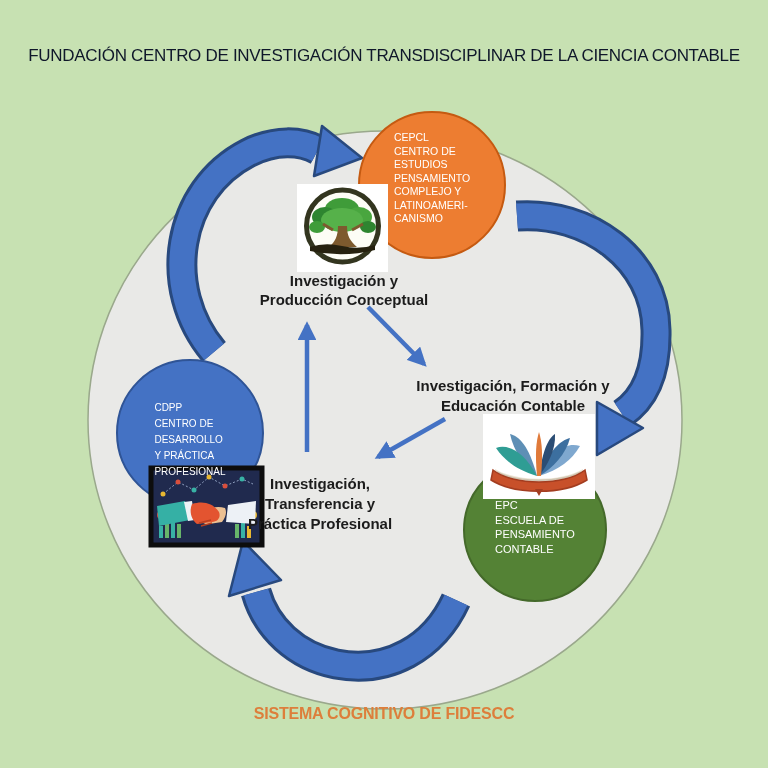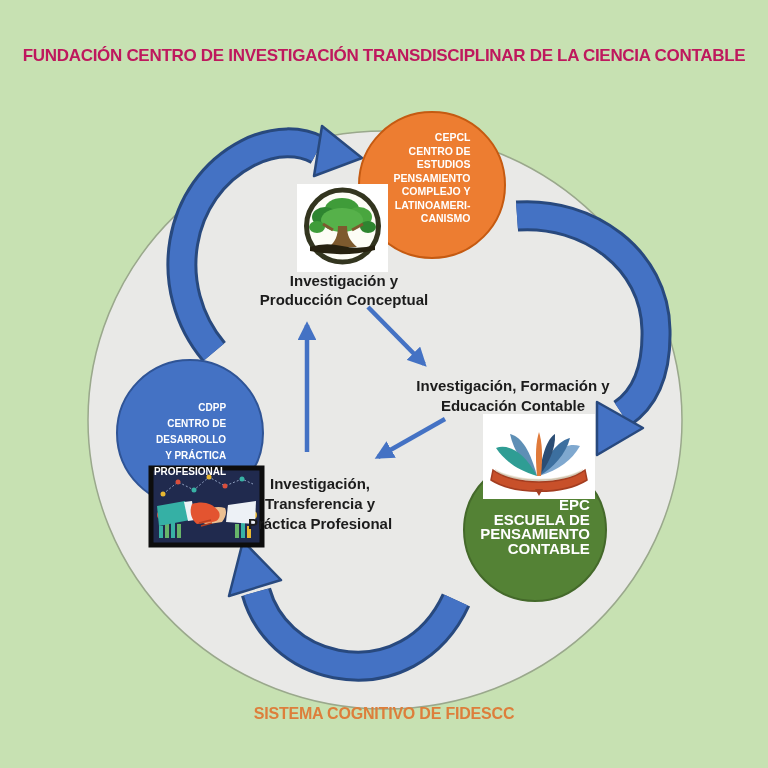--- a/index.html
+++ b/index.html
@@ -3,37 +3,37 @@
 <meta charset="utf-8">
 <style>
   html,body { margin:0; padding:0; }
   .stage {
     position:relative; width:768px; height:768px;
     background:#c7e1b2; overflow:hidden;
     font-family:"Liberation Sans", sans-serif;
   }
   .title {
     position:absolute; top:46px; left:0; width:768px;
-    text-align:center; color:#be185d; font-weight:bold;
+    text-align:center; color:#0f172a; font-weight:normal;
     font-size:17px; letter-spacing:-0.3px;
   }
   .footer {
     position:absolute; top:705px; left:0; width:768px;
     text-align:center; color:#dd7e3b; font-weight:bold;
     font-size:16px; letter-spacing:-0.2px;
   }
   .diagram { position:absolute; left:0; top:0; }
   .node-text {
     position:absolute; transform:translateX(-50%);
-    color:#ffffff; text-align:right; white-space:pre-line;
-    font-weight:700;
+    color:#ffffff; text-align:left; white-space:pre-line;
+    font-weight:400;
   }
   .node-cepcl { left:432px; top:131px; font-size:10.5px; line-height:13.5px; }
   .node-cdpp  { left:190px; top:400px; font-size:10px;   line-height:16px; }
-  .node-epc   { left:535px; top:498px; font-size:15px;   line-height:14.5px; }
+  .node-epc   { left:535px; top:498px; font-size:11px;   line-height:14.5px; }
   .edge-label {
     position:absolute; transform:translateX(-50%);
     color:#1c1c1c; text-align:center; white-space:pre-line;
     font-weight:600;
   }
   .label-top   { left:344px; top:272px; font-size:15px; line-height:18.5px; }
   .label-right { left:513px; top:376px; font-size:15px; line-height:19.5px; }
   .label-left  { left:320px; top:474px; font-size:15px; line-height:20px; }
 </style>
 </head>

